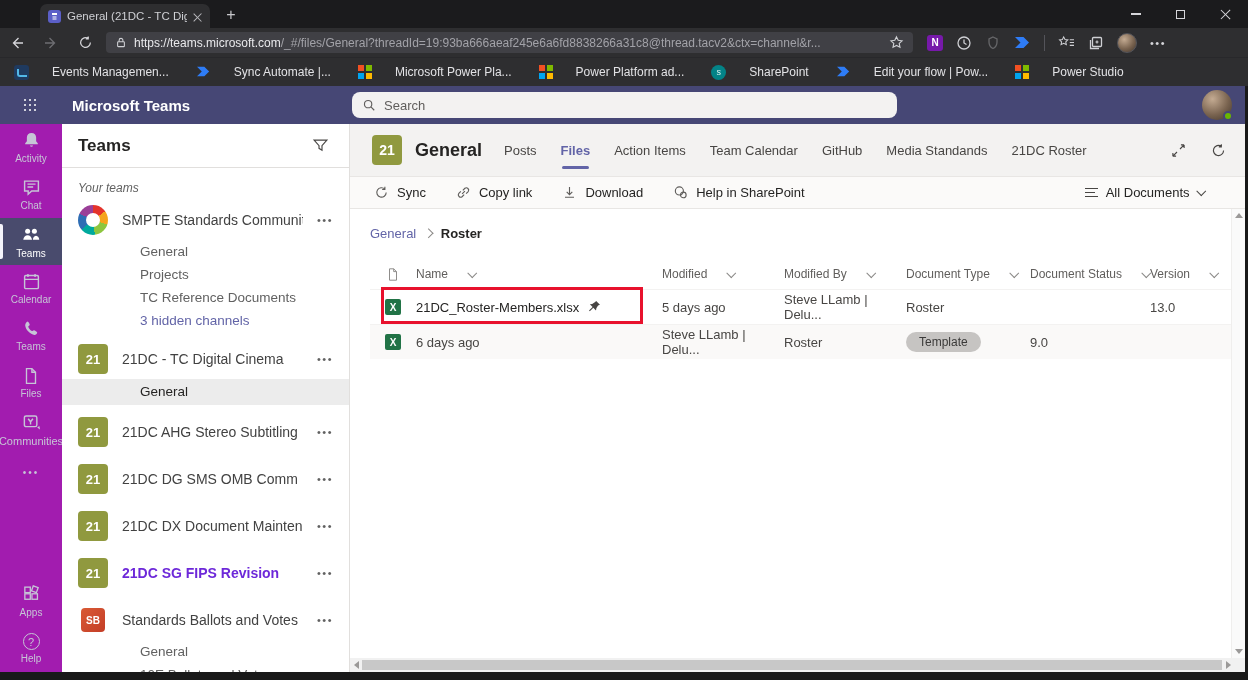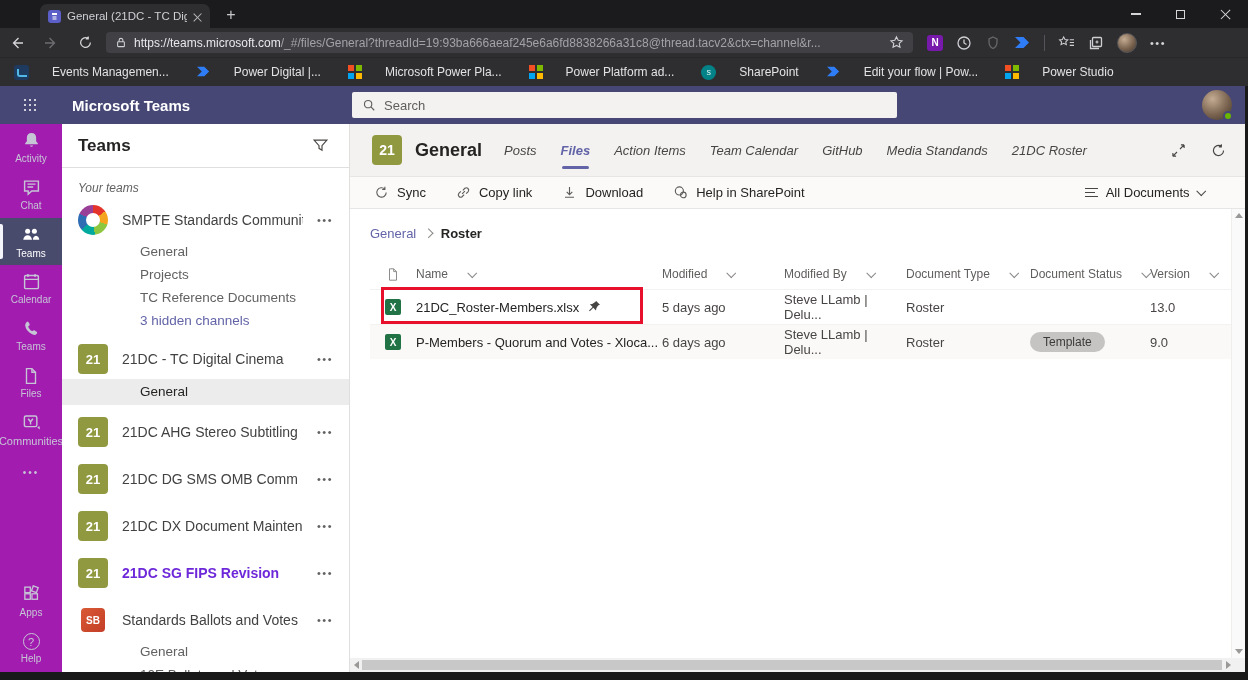--- a/index.html
+++ b/index.html
@@ -46,21 +46,21 @@
   .ms-logo { width:14px; height:14px; display:grid; grid-template-columns:6px 6px; grid-template-rows:6px 6px; gap:2px; }
   .ms-logo i:nth-child(1){background:#f25022} .ms-logo i:nth-child(2){background:#7fba00}
   .ms-logo i:nth-child(3){background:#00a4ef} .ms-logo i:nth-child(4){background:#ffb900}
   .sp-icon { width:15px; height:15px; border-radius:50%; background:#038387; color:#d9f3f3; font-size:9px; display:flex; align-items:center; justify-content:center; }
 
   
   .teams-header { position:absolute; left:0; top:86px; right:0; height:38px; background:#464775; }
   .waffle { position:absolute; left:24px; top:13px; width:13px; height:13px; display:grid; grid-template-columns:repeat(3,3px); grid-template-rows:repeat(3,3px); gap:2px; }
   .waffle i { width:2.4px; height:2.4px; background:#fff; border-radius:50%; }
   .app-title { position:absolute; left:72px; top:11px; font-size:15px; font-weight:700; color:#fff; }
-  .searchbar { position:absolute; left:352px; top:6px; width:545px; height:26px; background:#f3f2f1; border-radius:2px; display:flex; align-items:center; padding:0 10px; gap:8px; color:#605e5c; }
+  .searchbar { position:absolute; left:352px; top:6px; width:545px; height:26px; background:#f3f2f1; border-radius:8px; display:flex; align-items:center; padding:0 10px; gap:8px; color:#605e5c; }
   .searchbar input { border:none; outline:none; background:transparent; flex:1; font-size:13px; color:#252423; font-family:inherit; }
   .searchbar input::placeholder { color:#605e5c; }
   .avatar-teams { position:absolute; right:16px; top:4px; width:30px; height:30px; border-radius:50%; background:radial-gradient(circle at 35% 30%, #c4ab92, #7a6450 55%, #40342a); }
   .presence { position:absolute; right:-1px; bottom:-1px; width:10px; height:10px; border-radius:50%; background:#6bb700; border:2px solid #464775; }
 
   
   .rail { position:absolute; left:0; top:124px; width:62px; height:548px; background:#a21caf; display:flex; flex-direction:column; }
   .rail-item { height:47px; display:flex; flex-direction:column; align-items:center; justify-content:center; gap:3px; color:#c6c5d6; position:relative; flex:none; }
   .rail-item span.lbl { font-size:10px; }
   .rail-item.small span.lbl { font-size:11px; }
@@ -87,21 +87,21 @@
   .channel { height:23px; line-height:23px; padding-left:78px; font-size:13.5px; color:#616161; white-space:nowrap; flex:none; }
   .channel.selected { background:#ececec; color:#252423; height:26px; line-height:26px; }
   .channel.link { color:#6264a7; }
   .spacer8 { height:8px; flex:none; }
 
   
   .main { position:absolute; left:350px; top:124px; width:898px; height:548px; background:#fff; }
   .channel-head { height:52px; background:#f3f2f1; display:flex; align-items:center; padding:0 22px; }
   .badge21 { width:30px; height:30px; border-radius:4px; background:#90993f; color:#fff; font-weight:700; font-size:14px; display:flex; align-items:center; justify-content:center; }
   .channel-name { font-size:18px; font-weight:700; color:#252423; margin-left:13px; }
-  .tabs { display:flex; gap:24px; margin-left:22px; height:100%; align-items:center;font-style:italic; }
+  .tabs { display:flex; gap:24px; margin-left:22px; height:100%; align-items:center; }
   .tabe { font-size:13px; color:#484644; position:relative; height:100%; display:flex; align-items:center; white-space:nowrap; }
   .tabe.active { color:#6264a7; font-weight:700; }
   .tabe.active::after { content:""; position:absolute; left:1px; right:1px; bottom:7px; height:3px; border-radius:2px; background:#6264a7; }
   .head-icons { margin-left:auto; display:flex; gap:25px; color:#484644; }
 
   .files-toolbar { height:33px; background:#fbfaf9; border-top:1px solid #e8e6e4; border-bottom:1px solid #e8e6e4; display:flex; align-items:center; padding:0 24px; gap:30px; }
   .action { display:flex; align-items:center; gap:8px; font-size:13px; color:#252423; white-space:nowrap; }
   .action svg { color:#5f5d5b; }
   .view-sel { margin-left:auto; display:flex; align-items:center; gap:8px; font-size:13px; color:#252423; margin-right:20px; }
   .lines-ic { display:flex; flex-direction:column; gap:2.5px; }
@@ -222,21 +222,21 @@
 
   <div class="bookmarks">
     <div class="bm">
         <span class="bm-events"></span>
         <span>Events Managemen...</span>
       </div>
     <div class="bm">
         <svg width="15" height="13" viewBox="0 0 17 15">
           <path d="M1 2h8.5L15 7.5 9.5 13H1l5.5-5.5z" fill="#2e7cf6"></path>
         </svg>
-        <span>Power Digital |...</span>
+        <span>Sync Automate |...</span>
       </div>
     <div class="bm">
         <span class="ms-logo">
           <i></i>
           <i></i>
           <i></i>
           <i></i>
         </span>
         <span>Microsoft Power Pla...</span>
       </div>
@@ -539,24 +539,20 @@
           <span>Steve LLamb | Delu...</span>
           <span>Roster</span>
           <span></span>
           <span>13.0</span>
         </div>
 
         <div class="frow alt">
           <span class="cell-icon">
               <span class="xls">X</span>
             </span>
-          <span class="cell-name">
-            <span>P-Members - Quorum and Votes - Xloca...</span>
-
-          </span>
           <span>6 days ago</span>
           <span>Steve LLamb | Delu...</span>
           <span>Roster</span>
           <span><span class="pill">Template</span></span>
           <span>9.0</span>
         </div>
       </div>
 
       <div class="red-box"></div>
     </div>

